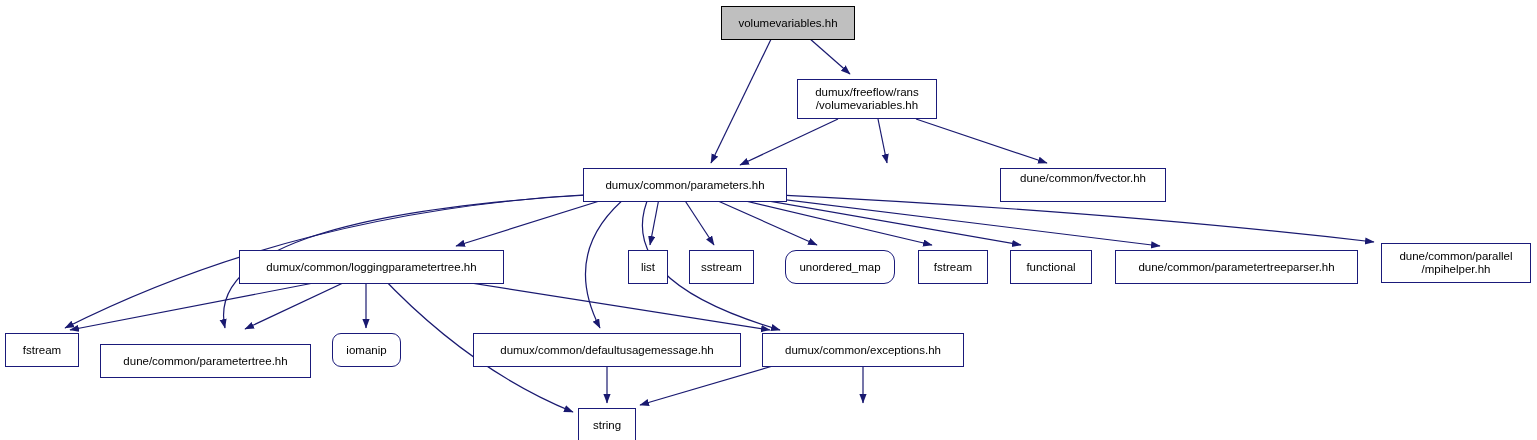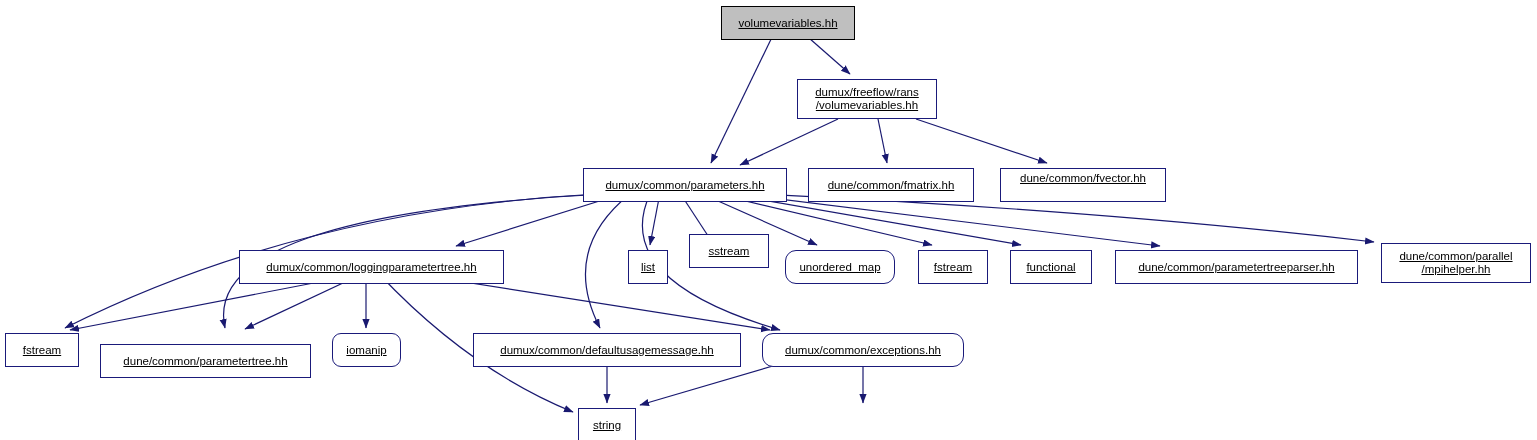--- a/index.html
+++ b/index.html
@@ -30,21 +30,20 @@
     background: #ffffff;
     color: #000000;
     font-size: 11.5px;
     line-height: 13px;
     display: flex;
     align-items: center;
     justify-content: center;
     text-align: center;
     white-space: pre-line;
     padding: 16px 4px;
-    text-decoration: underline;
   }
   .node.root {
     background: #bfbfbf;
     border-color: #000000;
   }
 </style>
 </head>
 <body>
 
 <div id="canvas">
@@ -106,31 +105,30 @@
       <path d="M800,358 L640,405"></path>
 
       <path d="M863,358 L863,403"></path>
     </g>
   </svg>
 
   <div class="node root" style="left:721px; top:6px; width:134px; height:25px;"><span>volumevariables.hh</span></div>
   <div class="node" style="left:797px; top:79px; width:140px; height:40px;"><span>dumux/freeflow/rans
 /volumevariables.hh</span></div>
   <div class="node" style="left:583px; top:168px; width:204px; height:34px;"><span>dumux/common/parameters.hh</span></div>
-  <div class="node" style="left:808px; top:168px; width:166px; height:25px;"><span>dune/common/fmatrix.hh</span></div>
   <div class="node" style="left:1000px; top:168px; width:166px; height:25px;align-items:flex-end;"><span>dune/common/fvector.hh</span></div>
   <div class="node" style="left:239px; top:250px; width:265px; height:25px;"><span>dumux/common/loggingparametertree.hh</span></div>
   <div class="node" style="left:628px; top:250px; width:40px; height:25px;"><span>list</span></div>
-  <div class="node" style="left:689px; top:234px; width:80px; height:25px;align-items:center;"><span>sstream</span></div>
+  <div class="node" style="left:689px; top:250px; width:65px; height:25px;align-items:center;"><span>sstream</span></div>
   <div class="node" style="left:785px; top:250px; width:110px; height:25px;border-radius:11px;"><span>unordered_map</span></div>
   <div class="node" style="left:918px; top:250px; width:70px; height:25px;"><span>fstream</span></div>
   <div class="node" style="left:1010px; top:250px; width:82px; height:25px;"><span>functional</span></div>
   <div class="node" style="left:1381px; top:243px; width:150px; height:40px;"><span>dune/common/parallel
 /mpihelper.hh</span></div>
   <div class="node" style="left:1115px; top:250px; width:243px; height:25px;"><span>dune/common/parametertreeparser.hh</span></div>
   <div class="node" style="left:5px; top:333px; width:74px; height:25px;"><span>fstream</span></div>
   <div class="node" style="left:100px; top:344px; width:211px; height:25px;"><span>dune/common/parametertree.hh</span></div>
   <div class="node" style="left:332px; top:333px; width:69px; height:25px;border-radius:9px;"><span>iomanip</span></div>
   <div class="node" style="left:473px; top:333px; width:268px; height:25px;"><span>dumux/common/defaultusagemessage.hh</span></div>
-  <div class="node" style="left:762px; top:333px; width:202px; height:25px;border-radius:11px;"><span>dumux/common/exceptions.hh</span></div>
+  <div class="node" style="left:762px; top:333px; width:202px; height:25px;"><span>dumux/common/exceptions.hh</span></div>
   <div class="node" style="left:578px; top:408px; width:58px; height:25px;"><span>string</span></div>
 
 </div>
 
 </body></html>

